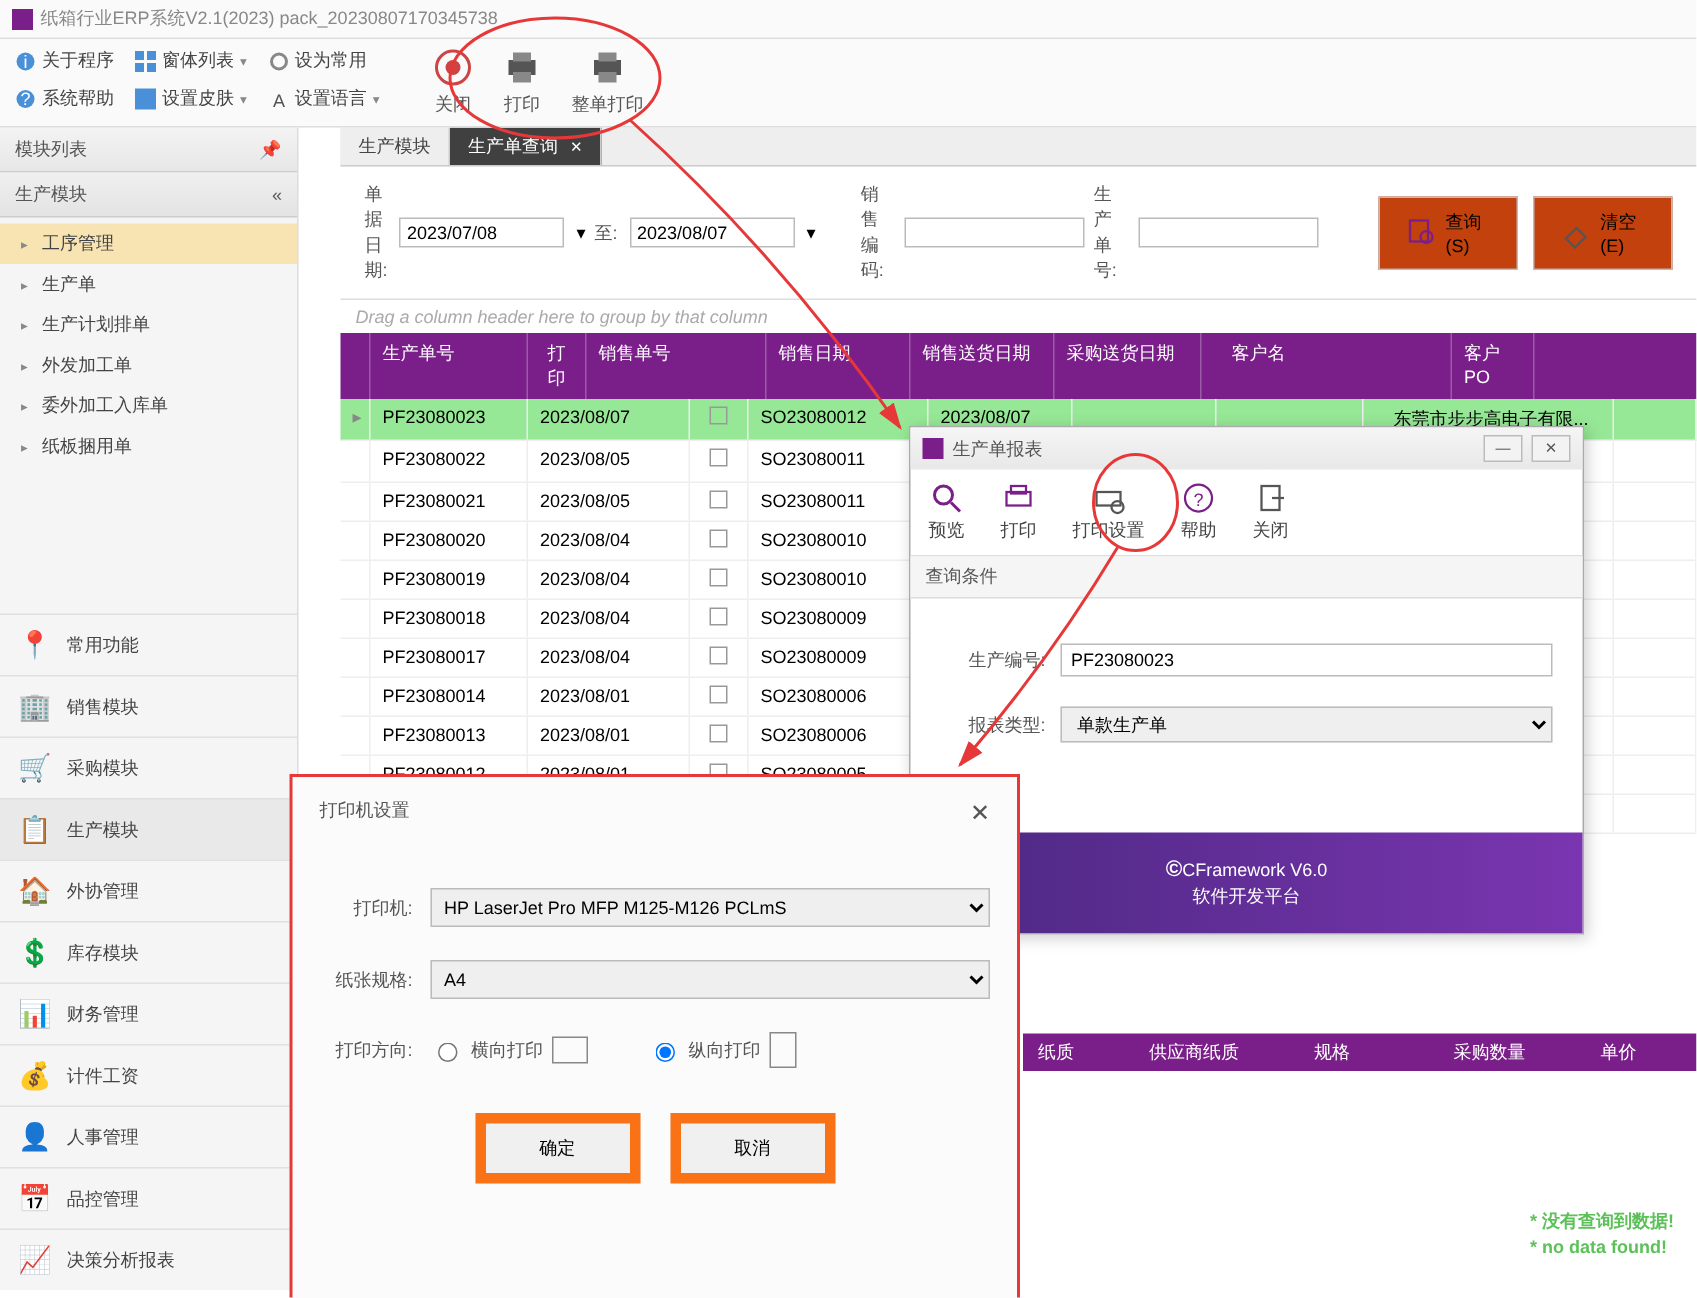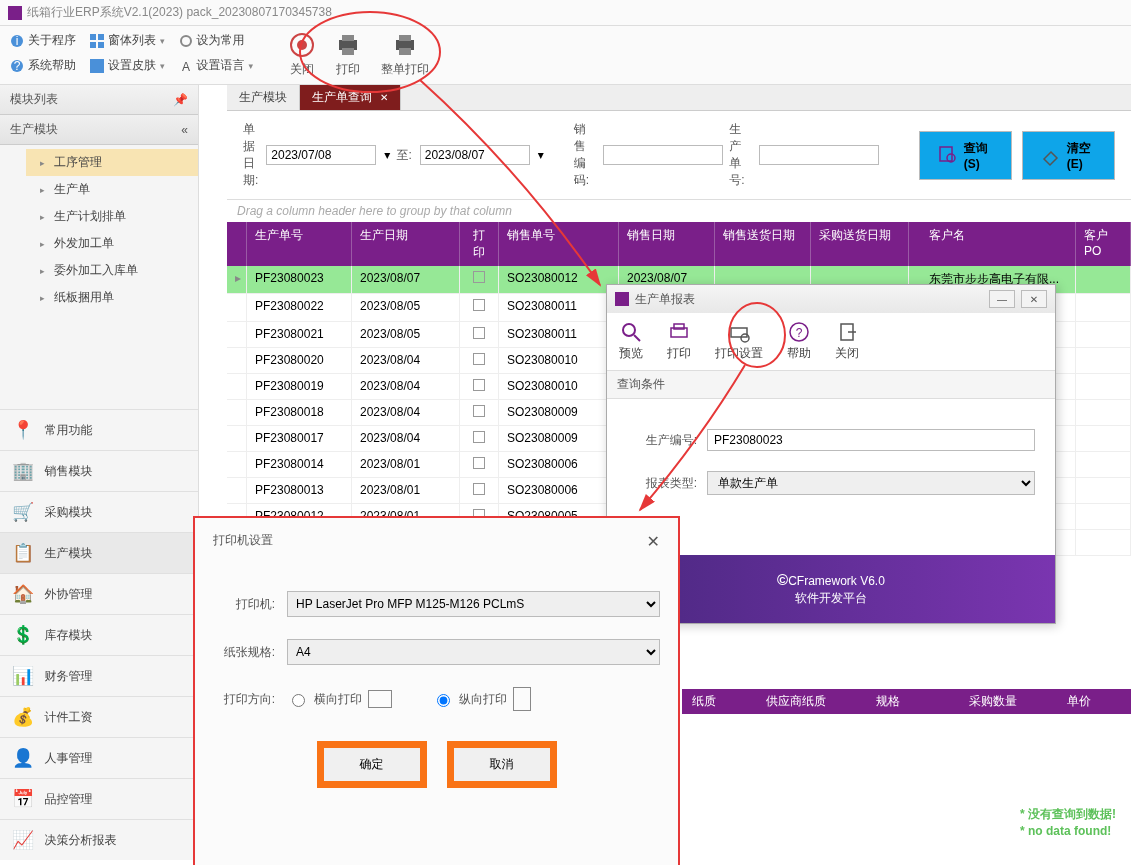--- a/index.html
+++ b/index.html
@@ -12,38 +12,38 @@
 .menu-item { display: flex; align-items: center; gap: 4px; color: #444; cursor: pointer; }
 .menu-item .drop { font-size: 9px; color: #888; }
 .big-buttons { display: flex; margin-left: 30px; gap: 20px; align-items: center; }
 .big-btn { display: flex; flex-direction: column; align-items: center; gap: 3px; cursor: pointer; }
 .big-btn-label { color: #555; }
 .main { display: flex; height: calc(100% - 90px); gap: 28px; }
 .sidebar { width: 206px; background: #f5f5f5; border-right: 1px solid #ddd; display: flex; flex-direction: column; }
 .sb-header { background: linear-gradient(#f3f3f3,#e7e7e7); padding: 6px 10px; color: #555; border-bottom: 1px solid #ccc; display: flex; justify-content: space-between; align-items: center; }
 .sb-section { background: linear-gradient(#f0f0f0,#e3e3e3); padding: 6px 10px; color: #555; border-bottom: 1px solid #ccc; display: flex; justify-content: space-between; align-items: center; cursor: pointer; }
 .sb-tree { padding: 4px 0; }
-.sb-item { padding: 5px 10px 5px 28px; color: #444; cursor: pointer; display: flex; align-items: center; gap: 4px; position: relative; margin-left: 26px; }
+.sb-item { padding: 5px 10px 5px 28px; color: #444; cursor: pointer; display: flex; align-items: center; gap: 4px; position: relative; }
 .sb-item.active { background: #f8e4b3; }
 .sb-item::before { content: "▸"; font-size: 9px; color: #888; position: absolute; left: 14px; }
 .sb-spacer { flex: 1; }
 .sb-mod { padding: 9px 12px; display: flex; align-items: center; gap: 10px; color: #444; border-top: 1px solid #e0e0e0; cursor: pointer; }
 .sb-mod.active { background: #e9e9e9; }
 .content { flex: 1; background: #fff; display: flex; flex-direction: column; }
 .tabs { display: flex; background: #eee; border-bottom: 1px solid #ccc; }
 .tab { padding: 4px 12px; background: #eee; color: #444; cursor: pointer; border-right: 1px solid #ccc; }
-.tab.active { background: #7f1d1d; color: #fff; display: flex; align-items: center; gap: 8px; }
+.tab.active { background: #404040; color: #fff; display: flex; align-items: center; gap: 8px; }
 .tab .x { font-size: 10px; }
 .filter { padding: 10px 16px; display: flex; align-items: center; gap: 10px; border-bottom: 1px solid #ddd; }
 .filter label { color: #555; }
 .filter .col { display: flex; flex-direction: row; gap: 6px; }
 .filter .row { display: flex; align-items: center; gap: 8px; }
 .date-input { width: 110px; padding: 2px 4px; border: 1px solid #bbb; background: #fff; }
 .text-input { width: 120px; padding: 2px 4px; border: 1px solid #bbb; background: #fff; }
-.act-btn { display: flex; align-items: center; gap: 6px; padding: 8px 18px; border: 1px solid #bbb; background: #0ea5e9; cursor: pointer; font-weight: bold; }
+.act-btn { display: flex; align-items: center; gap: 6px; padding: 8px 18px; border: 1px solid #bbb; background: #c2410c; cursor: pointer; }
 .group-hint { padding: 4px 10px; color: #aaa; font-style: italic; }
 .grid-header { background: #7a1f89; color: #fff; display: flex; }
 .grid-header > div { padding: 5px 8px; border-right: 1px solid #9a5aa5; }
 .grid-row { display: flex; border-bottom: 1px solid #eee; }
 .grid-row > div { padding: 5px 8px; border-right: 1px solid #eee; }
 .grid-row.sel { background: #96e896; }
 .col-pf { width: 105px; } .col-date { width: 108px; } .col-print { width: 39px; text-align: center; }
 .col-so { width: 120px; } .col-sdate { width: 96px; } .col-send { width: 96px; } .col-buy { width: 98px; }
 .col-cust { width: 155px; margin-left: 12px; } .col-po { width: 55px; }
 .col-ind { width: 20px; text-align: center; color: #888; }
@@ -275,21 +275,20 @@
           <svg width="20" height="20">
             <path d="M3 14 L10 7 L16 13 L9 20 Z" fill="none" stroke="#555" stroke-width="1.5"></path>
           </svg>
           <span>清空(E)</span>
         </div>
     </div>
     <div class="group-hint">Drag a column header here to group by that column</div>
     <div class="grid-header">
       <div class="col-ind"></div>
       <div class="col-pf">生产单号</div>
-      <div class="col-date">生产日期</div>
       <div class="col-print">打印</div>
       <div class="col-so">销售单号</div>
       <div class="col-sdate">销售日期</div>
       <div class="col-send">销售送货日期</div>
       <div class="col-buy">采购送货日期</div>
       <div class="col-cust">客户名</div>
       <div class="col-po">客户PO</div>
     </div>
     <div id="grid-body">
         <div class="grid-row sel">

